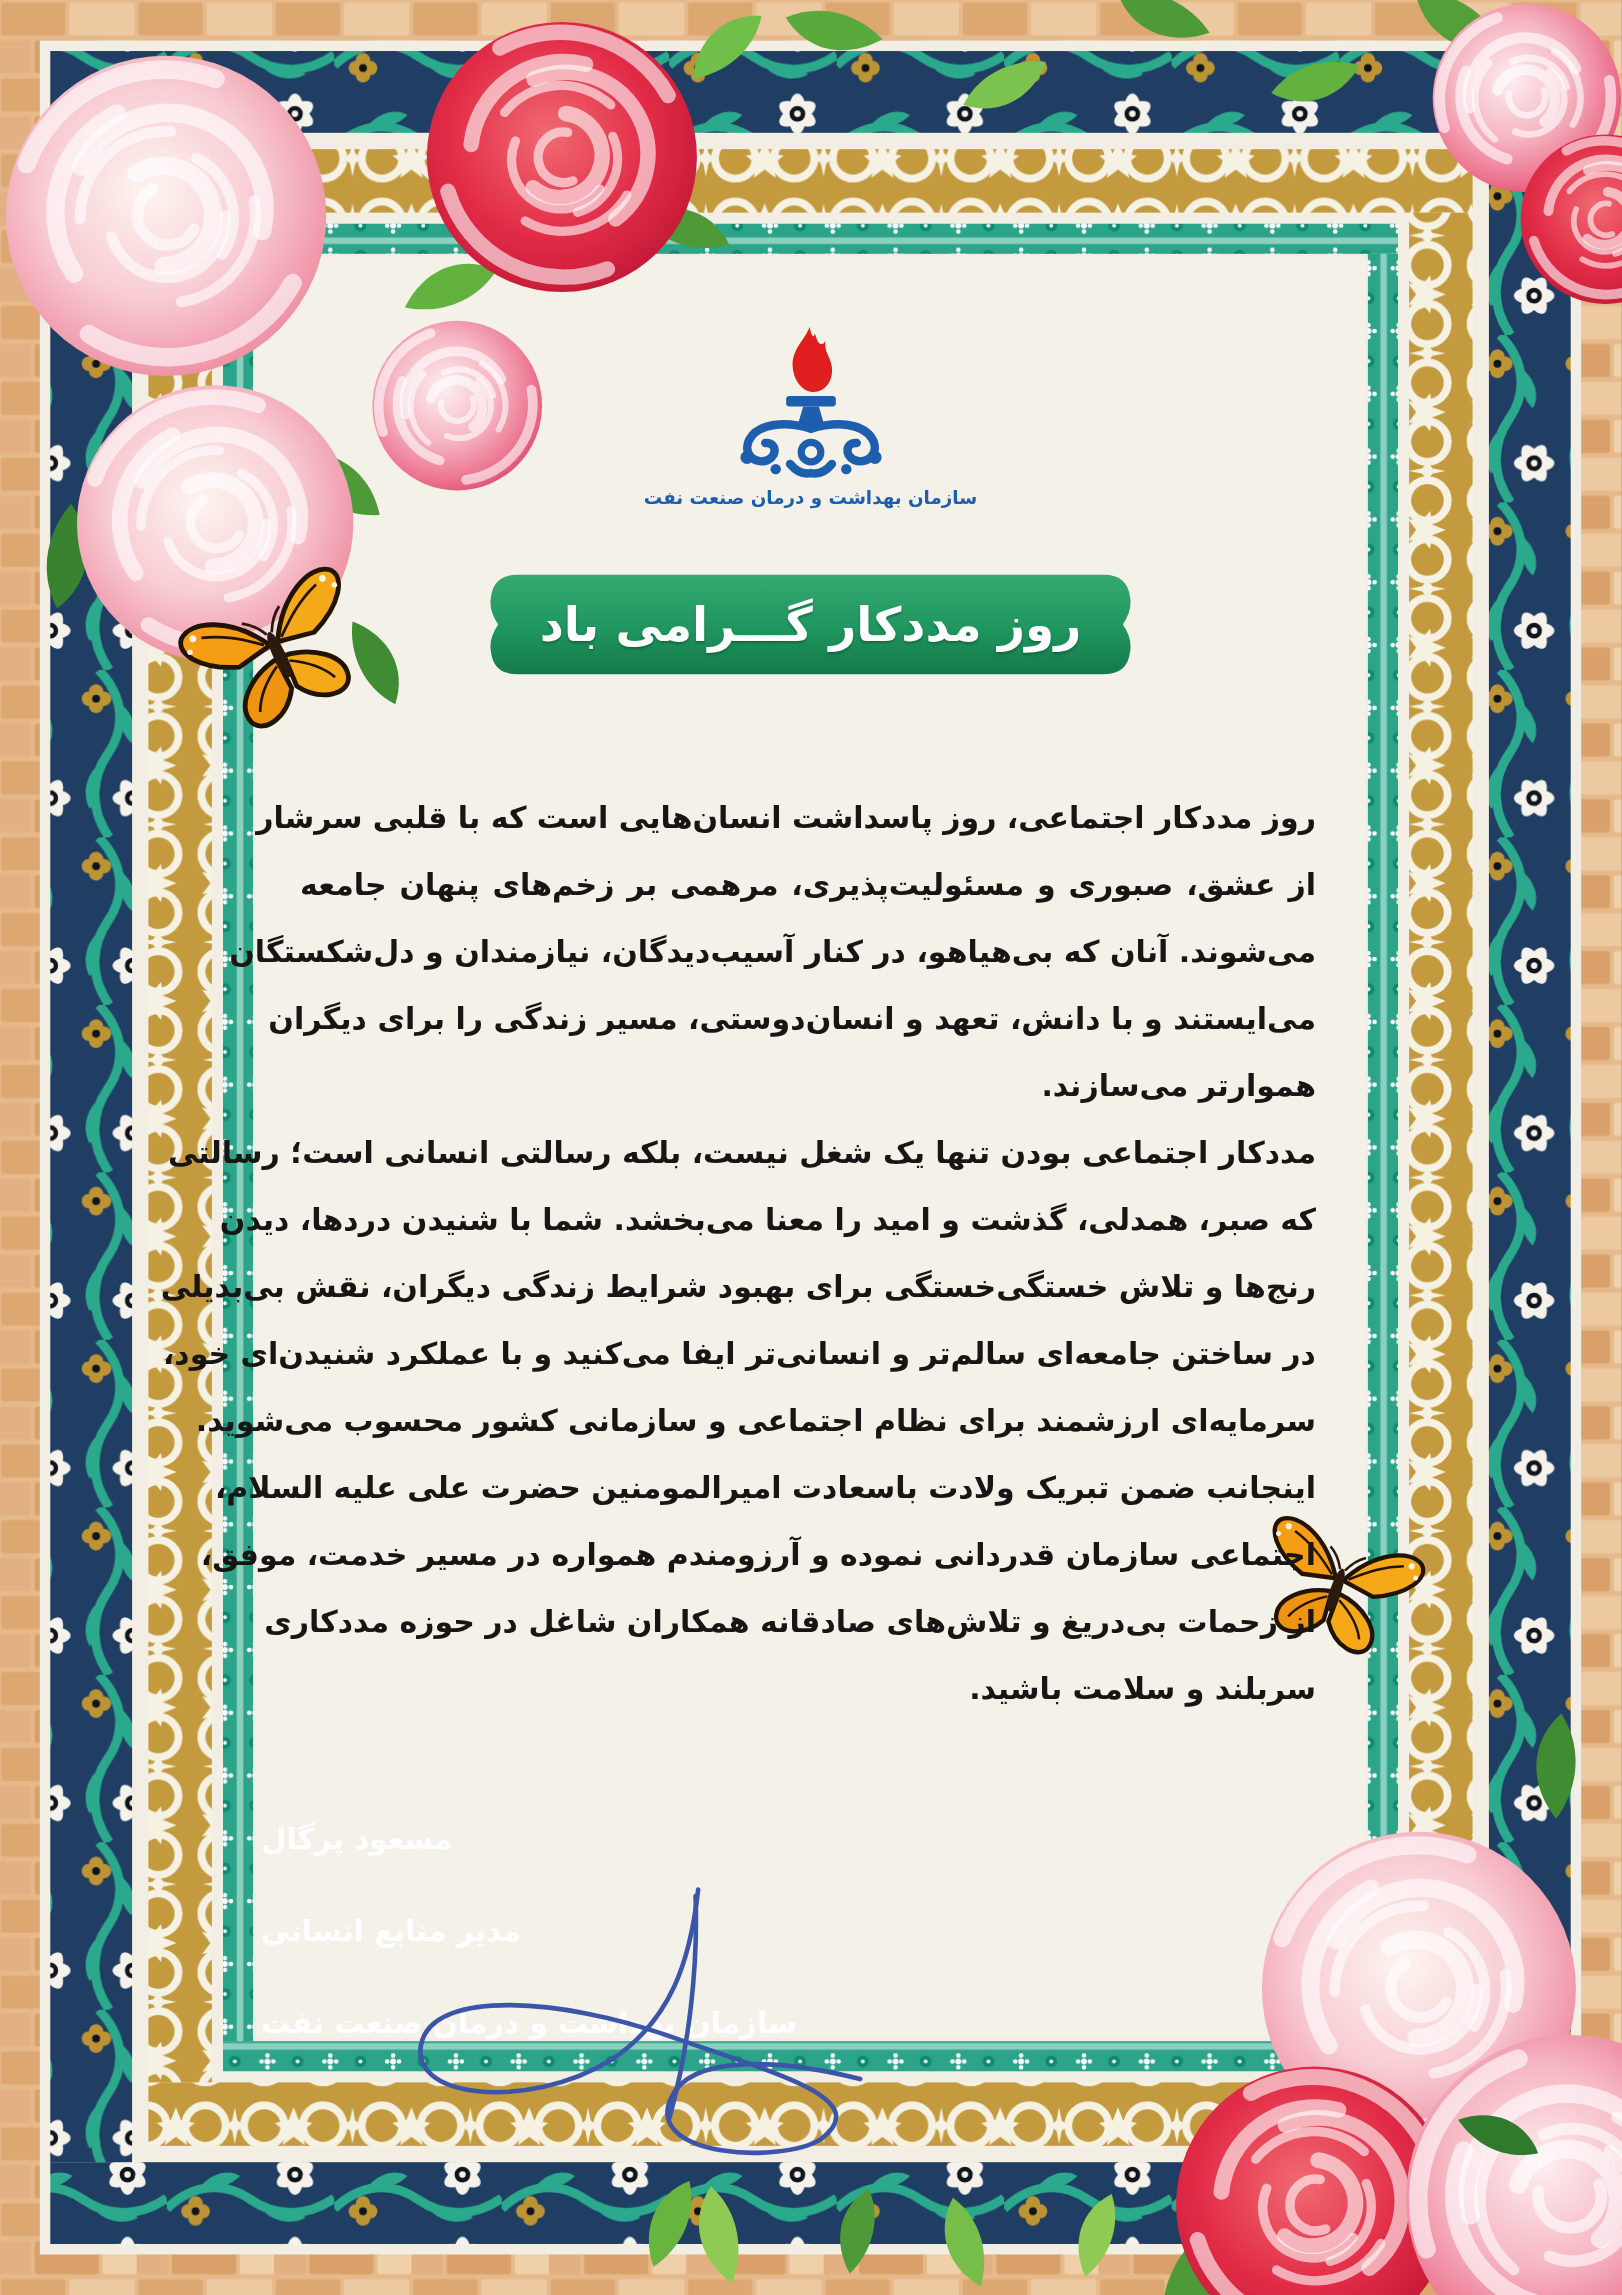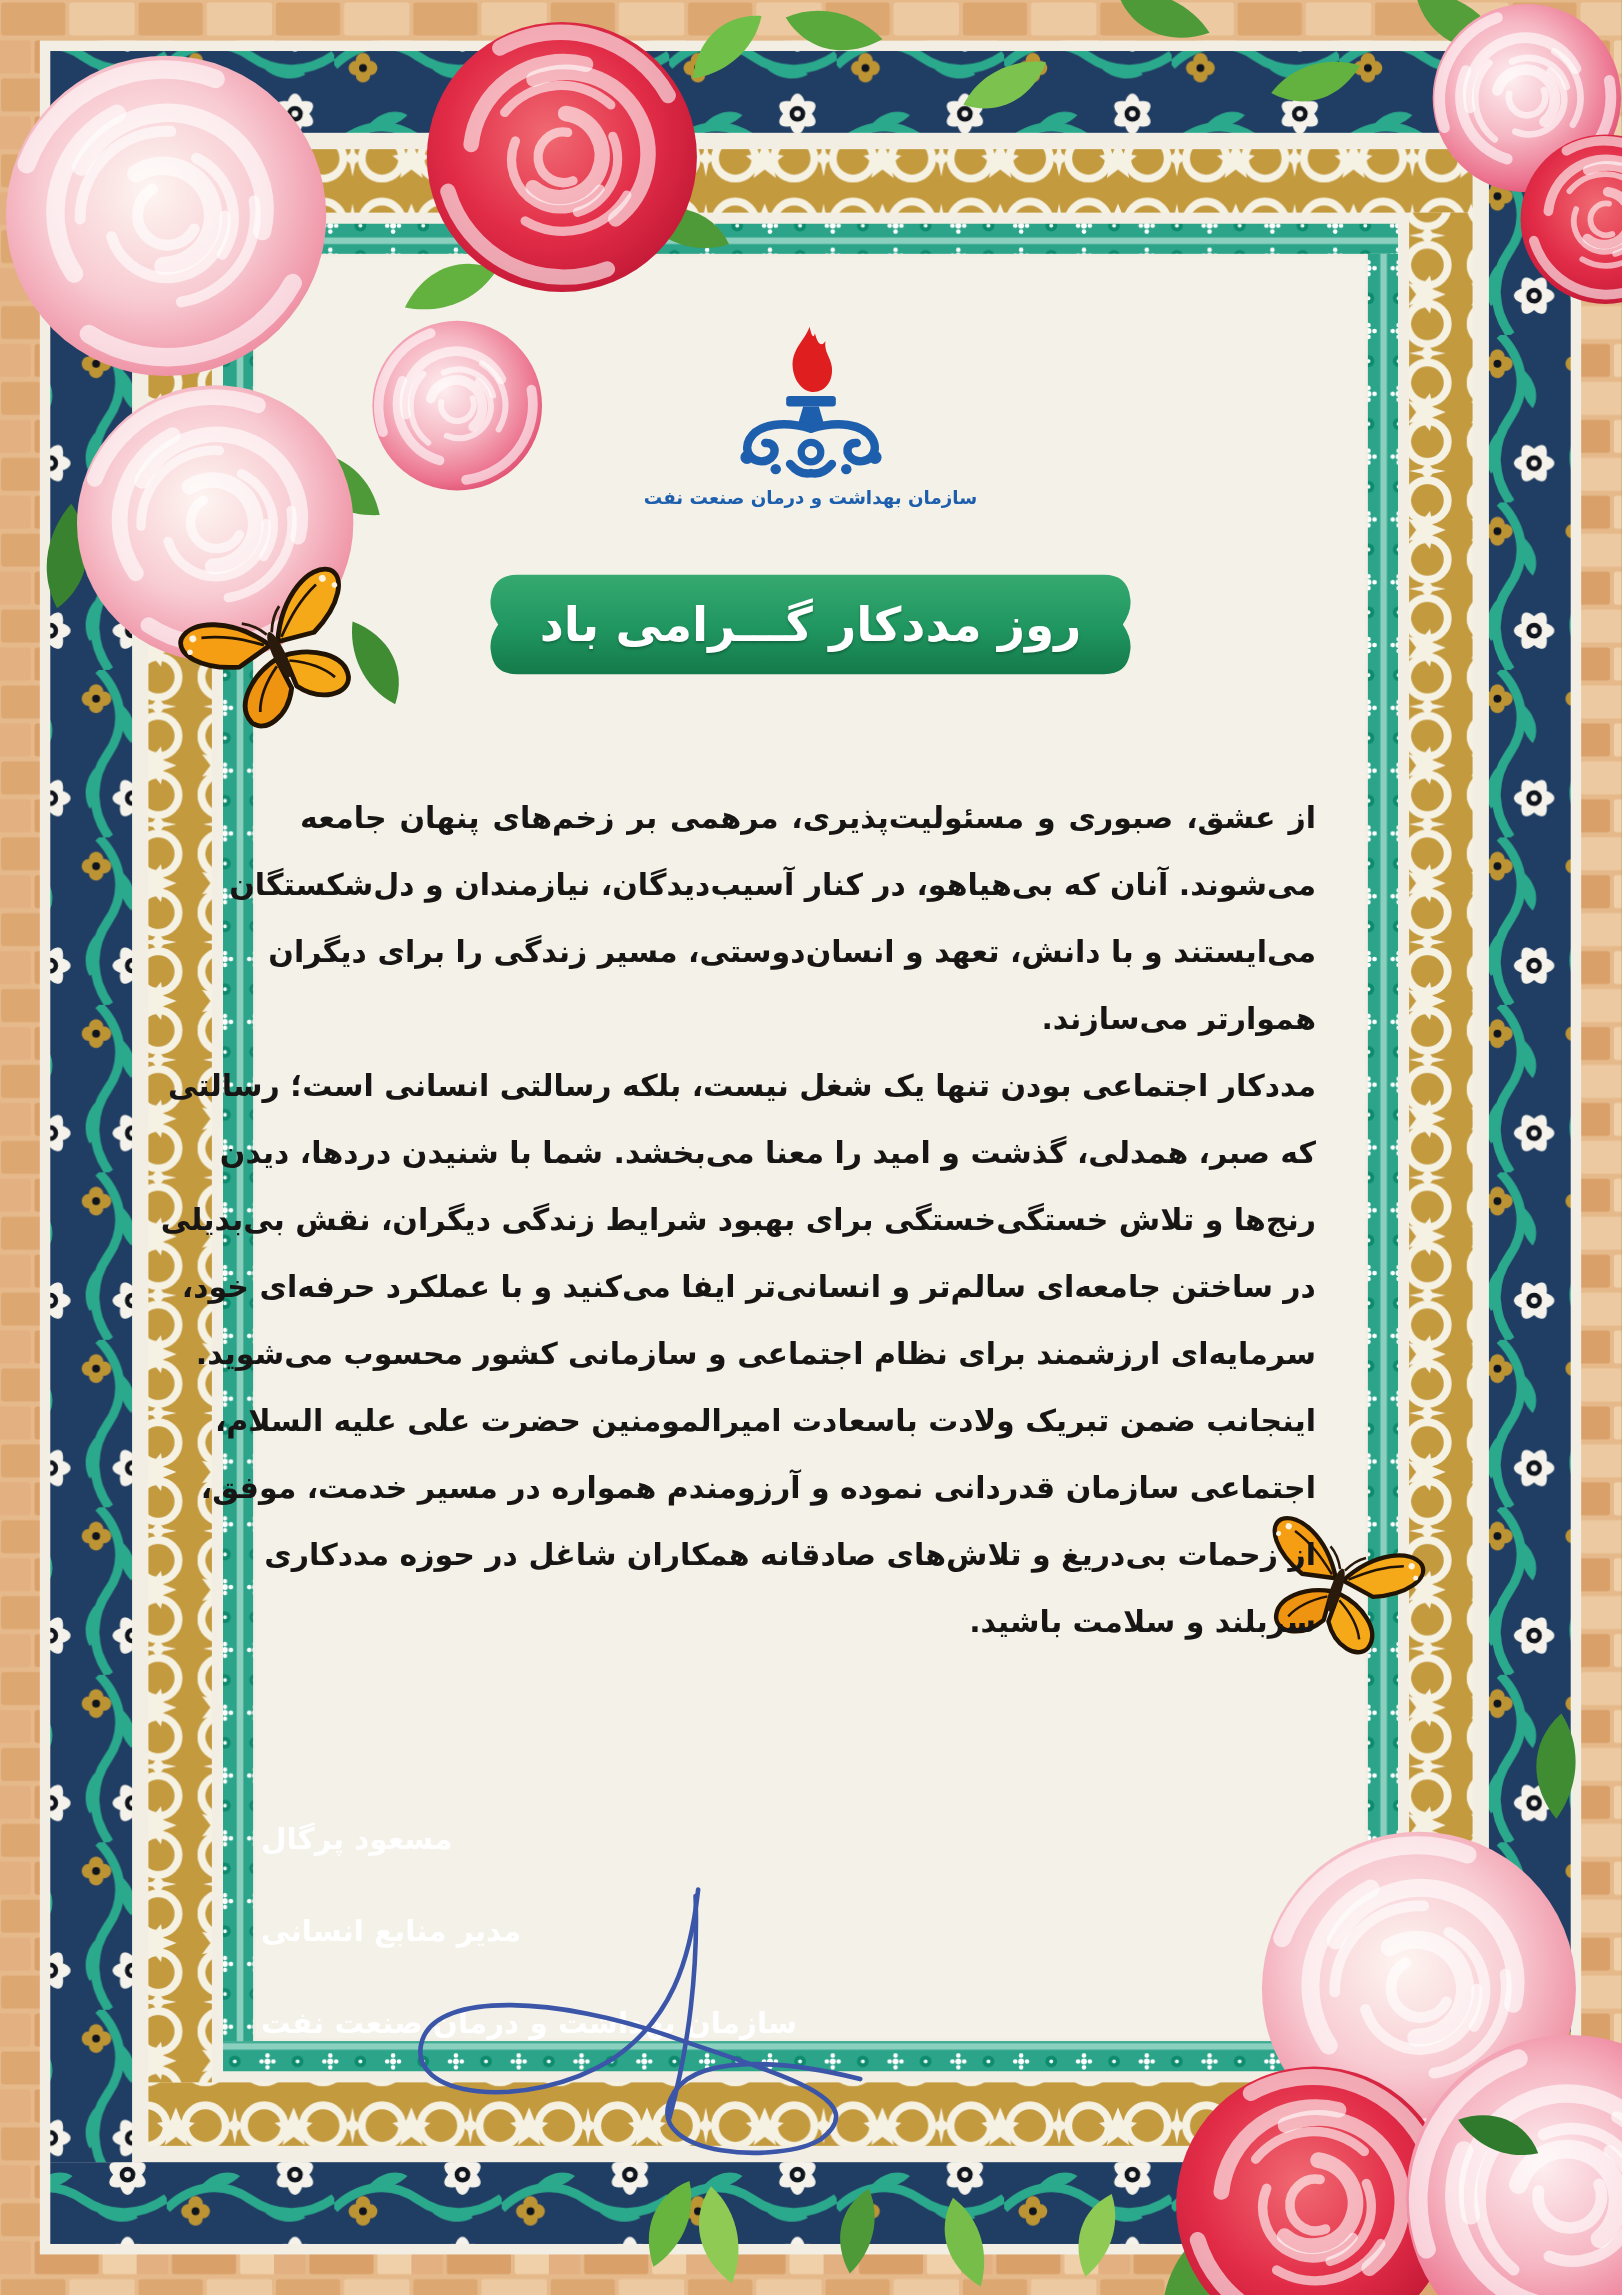--- a/index.html
+++ b/index.html
@@ -347,28 +347,29 @@
             <stop offset="0" stop-color="#35a96f"></stop>
             <stop offset="0.55" stop-color="#1f9560"></stop>
             <stop offset="1" stop-color="#157a4a"></stop>
           </linearGradient>
         </defs>
       </svg>
       <div class="banner-text">روز مددکار گـــرامی باد</div>
     </div>
 
     <div class="body-text">
+      <div class="line">روز مددکار اجتماعی، روز پاسداشت انسان‌هایی است که با قلبی سرشار</div>
       <div class="line">از عشق، صبوری و مسئولیت‌پذیری، مرهمی بر زخم‌های پنهان جامعه</div>
       <div class="line">می‌شوند. آنان که بی‌هیاهو، در کنار آسیب‌دیدگان، نیازمندان و دل‌شکستگان</div>
       <div class="line">می‌ایستند و با دانش، تعهد و انسان‌دوستی، مسیر زندگی را برای دیگران</div>
       <div class="line last">هموارتر می‌سازند.</div>
       <div class="line">مددکار اجتماعی بودن تنها یک شغل نیست، بلکه رسالتی انسانی است؛ رسالتی</div>
       <div class="line">که صبر، همدلی، گذشت و امید را معنا می‌بخشد. شما با شنیدن دردها، دیدن</div>
       <div class="line">رنج‌ها و تلاش خستگی‌خستگی برای بهبود شرایط زندگی دیگران، نقش بی‌بدیلی</div>
-      <div class="line">در ساختن جامعه‌ای سالم‌تر و انسانی‌تر ایفا می‌کنید و با عملکرد حرفه‌ای خود،</div>
+      <div class="line">در ساختن جامعه‌ای سالم‌تر و انسانی‌تر ایفا می‌کنید و با عملکرد شنیدن‌ای خود،</div>
       <div class="line">سرمایه‌ای ارزشمند برای نظام اجتماعی و سازمانی کشور محسوب می‌شوید.</div>
       <div class="line">اینجانب ضمن تبریک ولادت باسعادت امیرالمومنین حضرت علی علیه السلام،</div>
       <div class="line">اجتماعی سازمان قدردانی نموده و آرزومندم همواره در مسیر خدمت، موفق،</div>
       <div class="line">از زحمات بی‌دریغ و تلاش‌های صادقانه همکاران شاغل در حوزه مددکاری</div>
       <div class="line last">سربلند و سلامت باشید.</div>
     </div>
 
     <div class="signature">
       <div class="sig-line">مسعود پرگال</div>
       <div class="sig-line">مدیر منابع انسانی</div>

